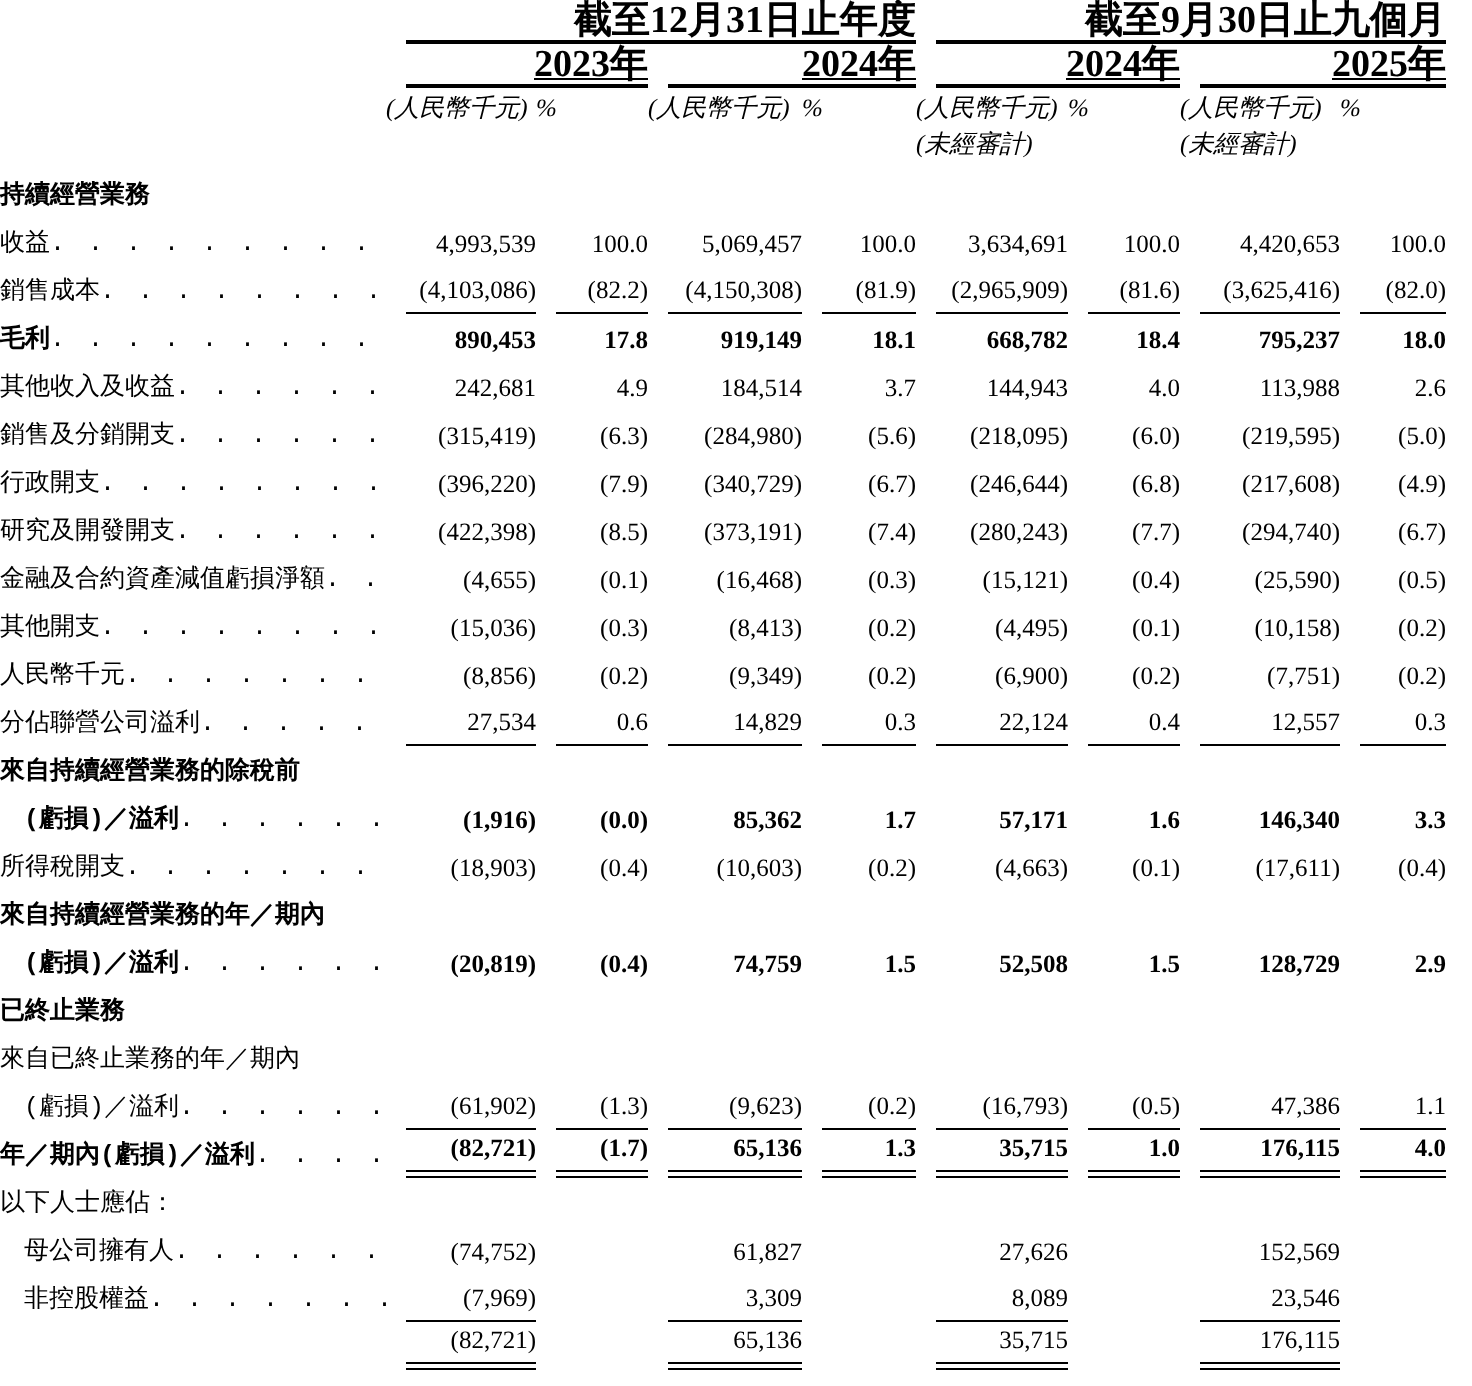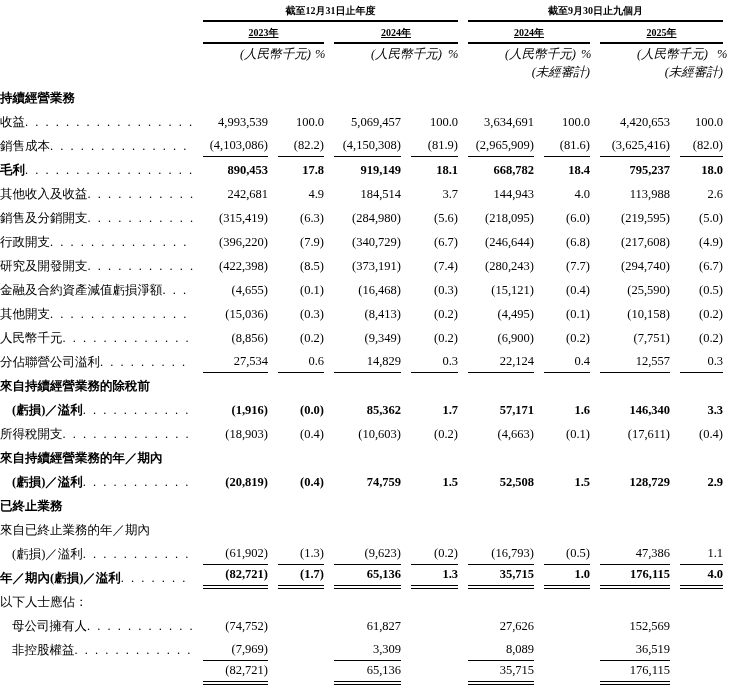--- a/index.html
+++ b/index.html
@@ -9,29 +9,29 @@
     color:#000;
   }
   table{border-collapse:collapse;table-layout:fixed;width:736px;font-size:12.5px;}
   td{padding:0;vertical-align:bottom;}
   
   thead tr.h1{height:22px;}
   thead tr.h2{height:22px;text-decoration:underline;}
   thead tr.h3{height:20px;}
   thead tr.h4{height:18px;}
   .grp,.yr{
-    margin-left:10px;text-align:center;font-weight:bold;font-size:10px;
+    margin-left:10px;text-align:right;font-weight:bold;font-size:19px;
     border-bottom:2px solid #000;padding-bottom:2px;line-height:15px;white-space:nowrap;
   }
-  .unit{text-align:right;font-style:italic;line-height:15px;padding-bottom:2px;white-space:nowrap;margin-left:47px;}
+  .unit{text-align:left;font-style:italic;line-height:15px;padding-bottom:2px;white-space:nowrap;}
   .endpad{margin-right:13px;}
   
   tbody tr{height:24px;}
   tbody tr.first td{padding-top:8px;}
-  .lbl{display:flex;align-items:baseline;line-height:17px;padding-bottom:2px;white-space:nowrap;}
+  .lbl{display:flex;align-items:baseline;line-height:17px;padding-bottom:2px;white-space:nowrap;font-family:Liberation Mono, monospace;}
   .lbl.ind{padding-left:12px;}
   .t{white-space:nowrap;}
   .dots{flex:1 1 auto;overflow:hidden;white-space:nowrap;min-width:0;}
   .dots::after{content:" . . . . . . . . . . . . . . . . . . . . . . . . . . . . . . . . . . . . . . . . . . . .";letter-spacing:2px;}
   .v{margin-left:10px;text-align:right;line-height:17px;padding-bottom:2px;white-space:nowrap;}
   .v.u{border-bottom:1.5px solid #000;}
   .v.uu{border-bottom:4px double #000;}
   tr.b .t, tr.b .v{font-weight:bold;}
 </style>
 </head>
@@ -864,21 +864,21 @@
           <td>
             <div class="v"></div>
           </td>
           <td>
             <div class="v u">8,089</div>
           </td>
           <td>
             <div class="v"></div>
           </td>
           <td>
-            <div class="v u">36,519</div>
+            <div class="v u">23,546</div>
           </td>
           <td>
             <div class="v endpad"></div>
           </td>
         </tr>
         <tr>
           <td>
             <div class="lbl">
               <span class="t"></span>
             </div>

